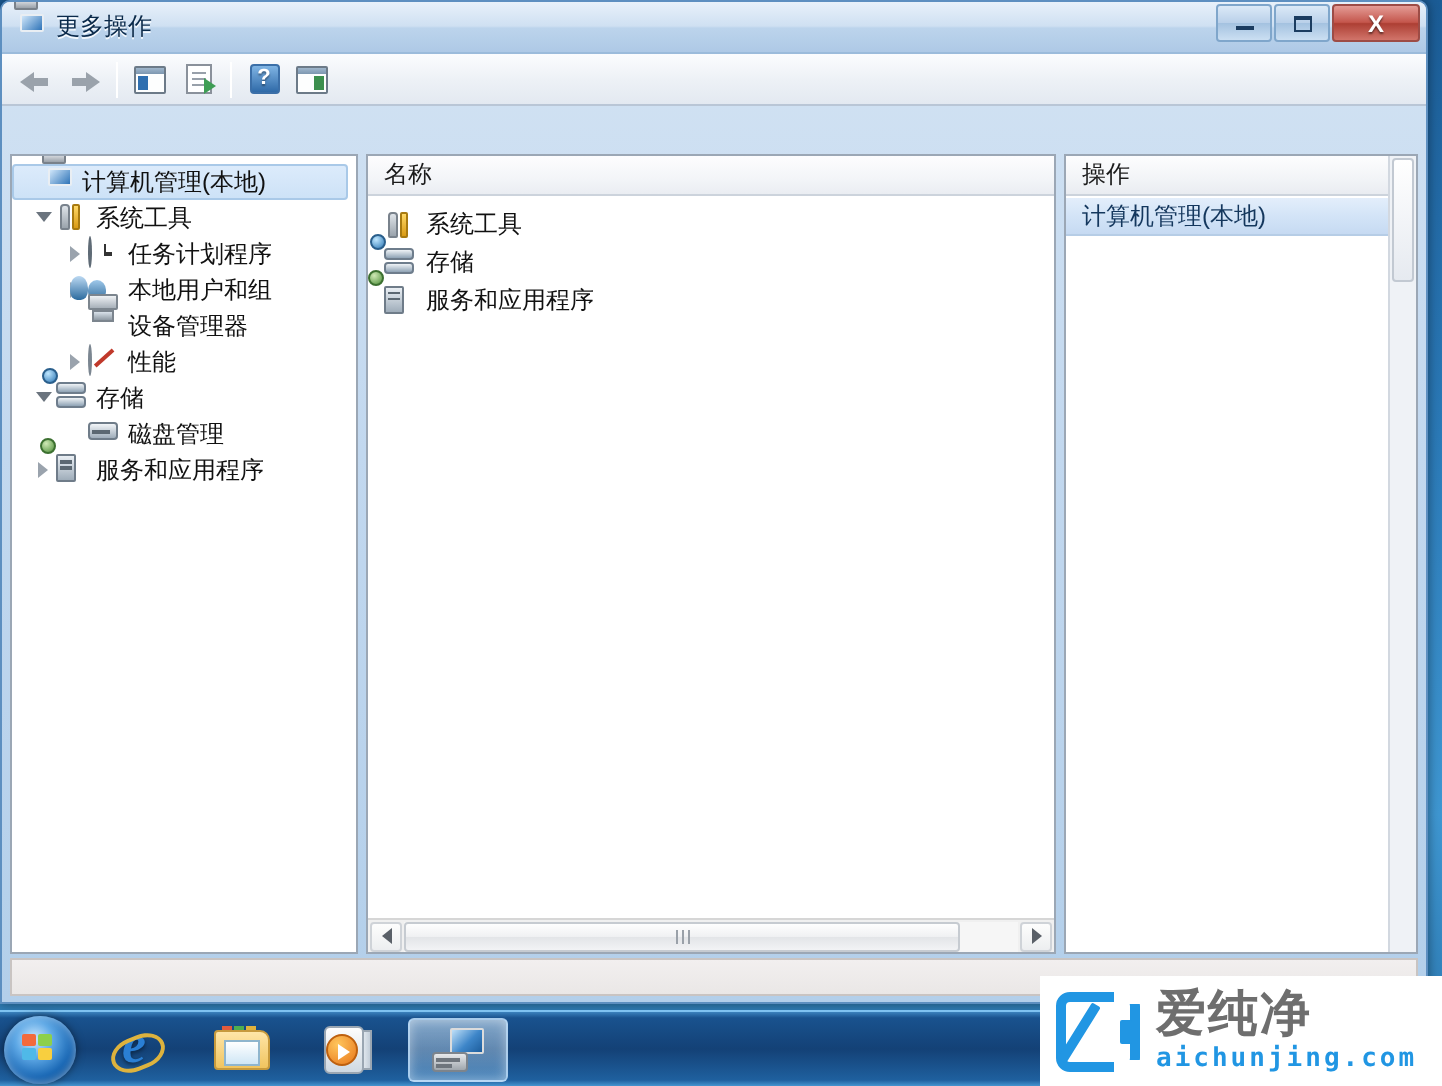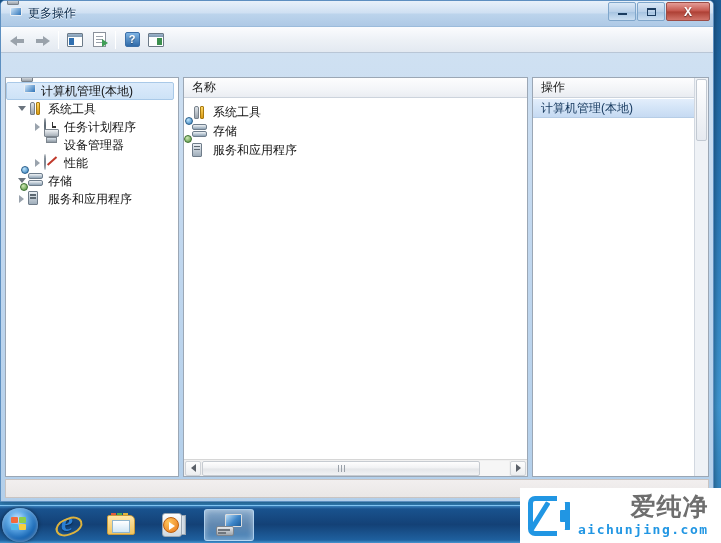--- a/index.html
+++ b/index.html
@@ -434,21 +434,21 @@
   .ico-svc .sv { position:absolute; left:0; top:0; width:10px; height:14px;
     background:linear-gradient(180deg,#eaeff4,#9fadba); border:1px solid #6f7c89; border-radius:1px;}
   .ico-svc .l1,.ico-svc .l2 { position:absolute; left:2px; width:6px; height:1.5px; background:#5c6872; }
   .ico-svc .l1{top:3px;} .ico-svc .l2{top:6px;}
   .ico-svc .cg { position:absolute; right:0; bottom:0; width:8px;height:8px; border-radius:50%;
     background:radial-gradient(circle at 35% 30%,#cfe9b5,#4e8f3a); border:1px solid #3c7030; }
 
   
   #watermark {
     position:absolute; right:0; bottom:0; width:201px; height:55px;
-    background:#ffffff; display:flex; align-items:center; padding-left:8px; gap:8px;text-align:right;
+    background:#ffffff; display:flex; align-items:center; padding-left:8px; gap:8px;
   }
   .wm-logo { width:42px; height:40px; position:relative; flex:none; }
   .wm-logo .br {
     position:absolute; left:0; top:0; width:42px; height:40px;
     border:5px solid #2196e3; border-radius:7px;
   }
   .wm-logo .cutT { position:absolute; right:-1px; top:-1px; width:14px; height:7px; background:#fff; }
   .wm-logo .cutB { position:absolute; right:-1px; bottom:-1px; width:14px; height:7px; background:#fff; }
   .wm-logo .nub  { position:absolute; right:4px; top:14px; width:6px; height:12px; background:#2196e3; border-radius:1px;}
   .wm-logo .sl {
@@ -550,20 +550,27 @@
         <div class="tnode" style="padding-left:26px">
           <span class="exp closed"></span>
           <span class="ticon">
             <span class="ico-clock"></span>
           </span>
           <span>任务计划程序</span>
         </div>
 
 
 
+        <div class="tnode" style="padding-left:26px">
+          <span class="exp closed"></span>
+          <span class="ticon">
+            <span class="ico-users"><span class="p1"></span><span class="p2"></span></span>
+          </span>
+          <span>本地用户和组</span>
+        </div>
 
         <div class="tnode" style="padding-left:26px">
           <span class="exp"></span>
           <span class="ticon">
             <span class="ico-devmgr"><span class="tp"></span><span class="bx"></span></span>
           </span>
           <span>设备管理器</span>
         </div>
 
         <div class="tnode" style="padding-left:26px">
@@ -575,20 +582,27 @@
         </div>
 
         <div class="tnode" style="padding-left:10px">
           <span class="exp open"></span>
           <span class="ticon">
             <span class="ico-storage"><span class="d1"></span><span class="d2"></span><span class="g"></span></span>
           </span>
           <span>存储</span>
         </div>
 
+        <div class="tnode" style="padding-left:26px">
+          <span class="exp"></span>
+          <span class="ticon">
+            <span class="ico-disk"><span class="b"></span><span class="s"></span></span>
+          </span>
+          <span>磁盘管理</span>
+        </div>
 
         <div class="tnode" style="padding-left:10px">
           <span class="exp closed"></span>
           <span class="ticon">
             <span class="ico-svc"><span class="sv"></span><span class="l1"></span><span class="l2"></span><span class="cg"></span></span>
           </span>
           <span>服务和应用程序</span>
         </div>
 
       </div>

